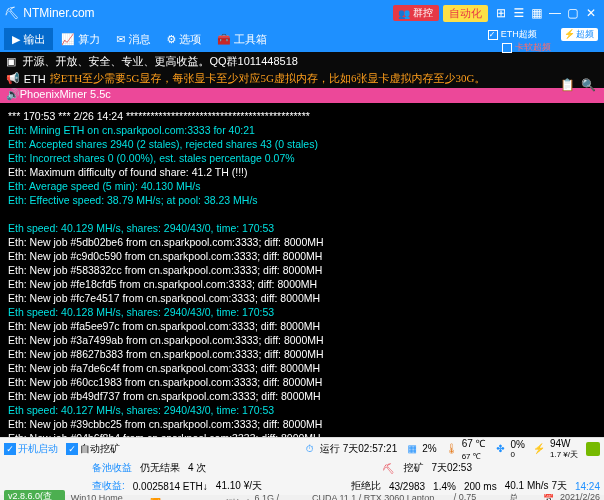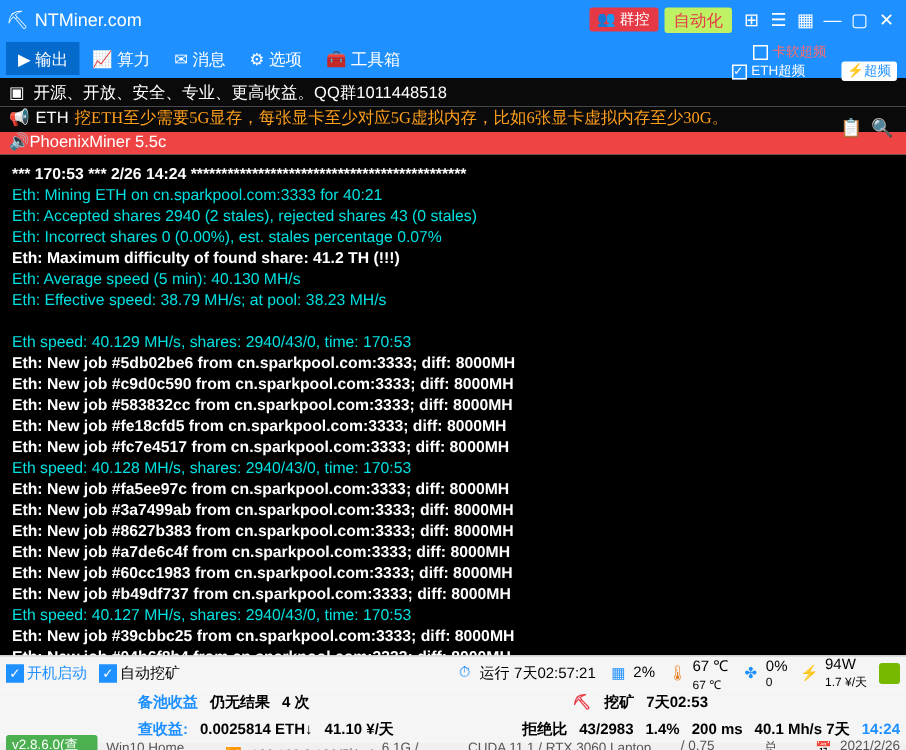--- a/index.html
+++ b/index.html
@@ -1,43 +1,43 @@
 <!DOCTYPE html>
 <html><head>
 <meta charset="utf-8">
 <style>
   * { margin: 0; padding: 0; box-sizing: border-box; font-family: "Microsoft YaHei", sans-serif; }
   body { width: 604px; height: 500px; background: #fff; overflow: hidden; position: relative; font-size: 11px; }
   .titlebar { background: #1e90ff; height: 26px; display: flex; align-items: center; padding: 0 4px; color: #fff; }
   .app-title { font-size: 12px; font-weight: 400; flex: 0 0 auto; display: flex; align-items: center; gap: 4px; }
   .title-spacer { flex: 1; }
   .qq-btn { background: #e63946; color: #fff; font-size: 10px; padding: 1px 6px; border-radius: 2px; display: flex; align-items: center; gap: 2px; }
-  .auto-btn { background: #bef264; color: #e63946; font-size: 11px; padding: 1px 6px; border-radius: 2px; margin: 0 4px; }
+  .auto-btn { background: #fde047; color: #e63946; font-size: 11px; padding: 1px 6px; border-radius: 2px; margin: 0 4px; }
   .tb-icon { width: 14px; height: 14px; display: inline-flex; align-items: center; justify-content: center; font-size: 12px; margin: 0 2px; cursor: pointer; }
   .toolbar { background: #1e90ff; height: 26px; display: flex; align-items: center; padding: 0 4px; color: #fff; position: relative; }
   .tool-tab { display: flex; align-items: center; gap: 3px; padding: 0 8px; height: 22px; font-size: 11px; cursor: pointer; }
   .tool-tab:first-child { background: #046acc; }
   .right-tags { position: absolute; right: 6px; top: 2px; display: flex; flex-direction: column; gap: 0; font-size: 9px; align-items: flex-end; }
   .tag-row { display: flex; gap: 3px; align-items: center; }
   .cb { width: 10px; height: 10px; border: 1px solid #fff; display: inline-block; background: #1e90ff; }
   .cb.checked::after { content: "✓"; color: #fff; font-size: 8px; line-height: 8px; display: block; }
   .super-btn { background: #fff; color: #1e90ff; font-size: 9px; padding: 0 4px; border-radius: 2px; }
   .red-text { color: #ff6b6b; }
   .subbar { background: #0a0a0a; color: #fff; font-size: 11px; padding: 2px 6px; display: flex; align-items: center; gap: 6px; }
   .subbar .dot { color: #fff; }
   .subbar2 { background: #0a0a0a; color: #fff; font-size: 11px; padding: 0 6px 2px; display: flex; align-items: center; gap: 4px; }
-  .subbar3 { background: #ef4444; color: #fff; font-size: 11px; padding: 0 6px 2px; display: flex; align-items: center; gap: 4px; justify-content: space-between; }
+  .subbar3 { background: #ec4899; color: #fff; font-size: 11px; padding: 0 6px 2px; display: flex; align-items: center; gap: 4px; justify-content: space-between; }
   .y { color: #ff9f1c; font-family: Liberation Serif, serif; }
   .terminal { background: #000; color: #0f0; font-family: Consolas, monospace; font-size: 10.5px; line-height: 14px; padding: 6px 8px; height: 334px; overflow: hidden; white-space: pre; }
   .terminal .g { color: #00e0e0; }
-  .terminal .w { color: #fff; font-weight: bold; }
+  .terminal .w { color: #fff; }
   .term-icons { position: absolute; right: 8px; top: 78px; display: flex; gap: 6px; }
   .term-icons span { color: #fff; font-size: 12px; cursor: pointer; }
   .footer1 { height: 22px; background: #f5f5f5; display: flex; align-items: center; padding: 0 4px; font-size: 10px; gap: 8px; border-top: 1px solid #ddd; }
-  .footer2 { height: 18px; background: #f5f5f5; display: flex; align-items: center; padding: 0 4px; font-size: 10px; gap: 8px; font-weight: bold; }
+  .footer2 { height: 18px; background: #f5f5f5; display: flex; align-items: center; padding: 0 4px; font-size: 10px; gap: 8px; }
   .footer3 { height: 16px; background: #f0f0f0; display: flex; align-items: center; padding: 0 4px; font-size: 9px; gap: 6px; justify-content: space-between; color: #555; }
   .chk { display: flex; align-items: center; gap: 2px; }
   .chk-box { width: 12px; height: 12px; border: 1px solid #1e90ff; background: #1e90ff; color: #fff; font-size: 9px; display: flex; align-items: center; justify-content: center; }
   .stat { display: flex; align-items: center; gap: 3px; }
   .stat-icon { width: 14px; height: 14px; display: inline-flex; align-items: center; justify-content: center; }
   .blue { color: #1e90ff; }
   .version-tag { background: #4caf50; color: #fff; padding: 0 4px; border-radius: 2px; font-size: 9px; }
   .nv { width: 14px; height: 14px; background: #76b900; border-radius: 2px; display: inline-block; }
 </style>
 </head>
@@ -78,29 +78,29 @@
   <div class="tool-tab">
       <span>⚙</span>
       <span>选项</span>
     </div>
   <div class="tool-tab">
       <span>🧰</span>
       <span>工具箱</span>
     </div>
   <div class="right-tags">
     <div class="tag-row">
-        <span class="cb"></span>
-        <span class="red-text">卡软超频</span>
-        <span style="width:44px"></span>
-      </div>
-    <div class="tag-row">
         <span class="cb checked"></span>
         <span>ETH超频</span>
         <span style="width:18px"></span>
         <span class="super-btn">⚡<span>超频</span></span>
+      </div>
+    <div class="tag-row">
+        <span class="cb"></span>
+        <span class="red-text">卡软超频</span>
+        <span style="width:44px"></span>
       </div>
   </div>
 </div>
 
 <div class="subbar">
   <span class="dot">▣</span>
   <span>开源、开放、安全、专业、更高收益。QQ群1011448518</span>
 </div>
 <div class="subbar2">
   <span>📢</span>

